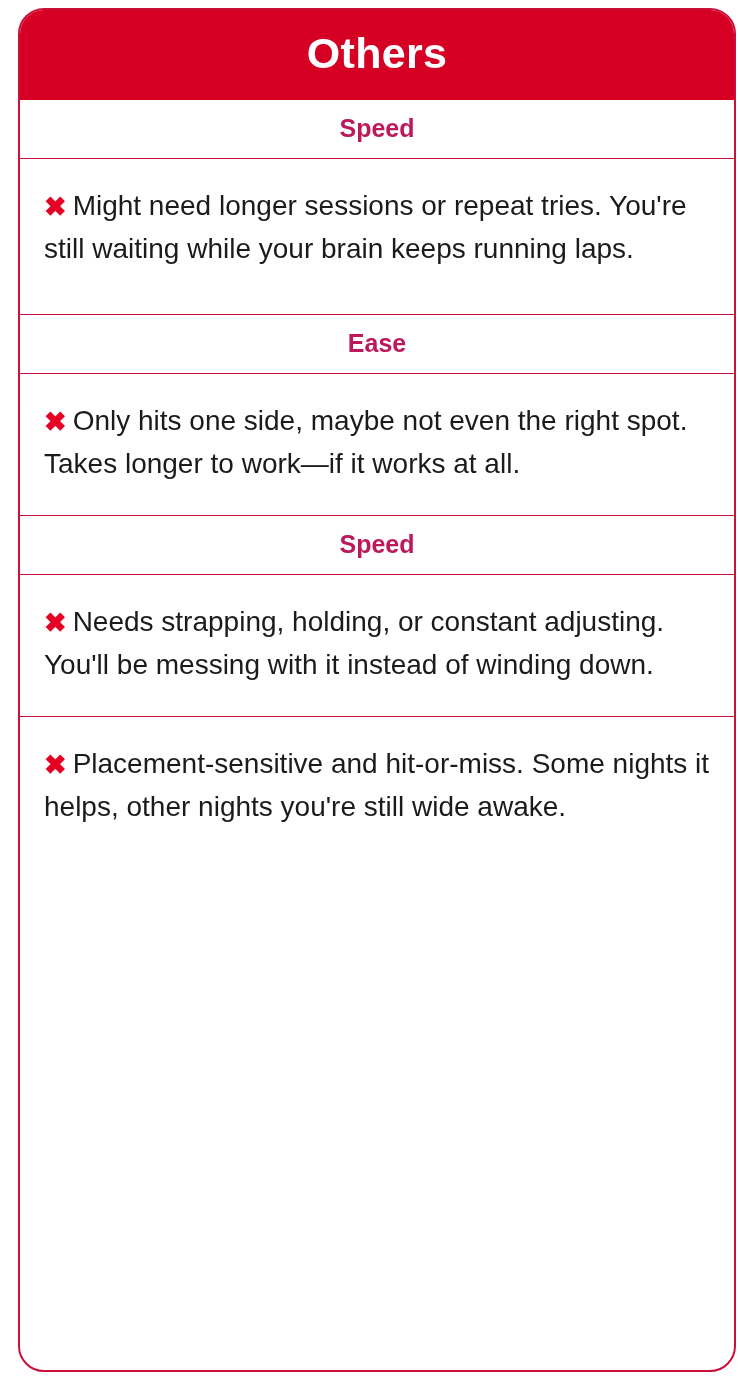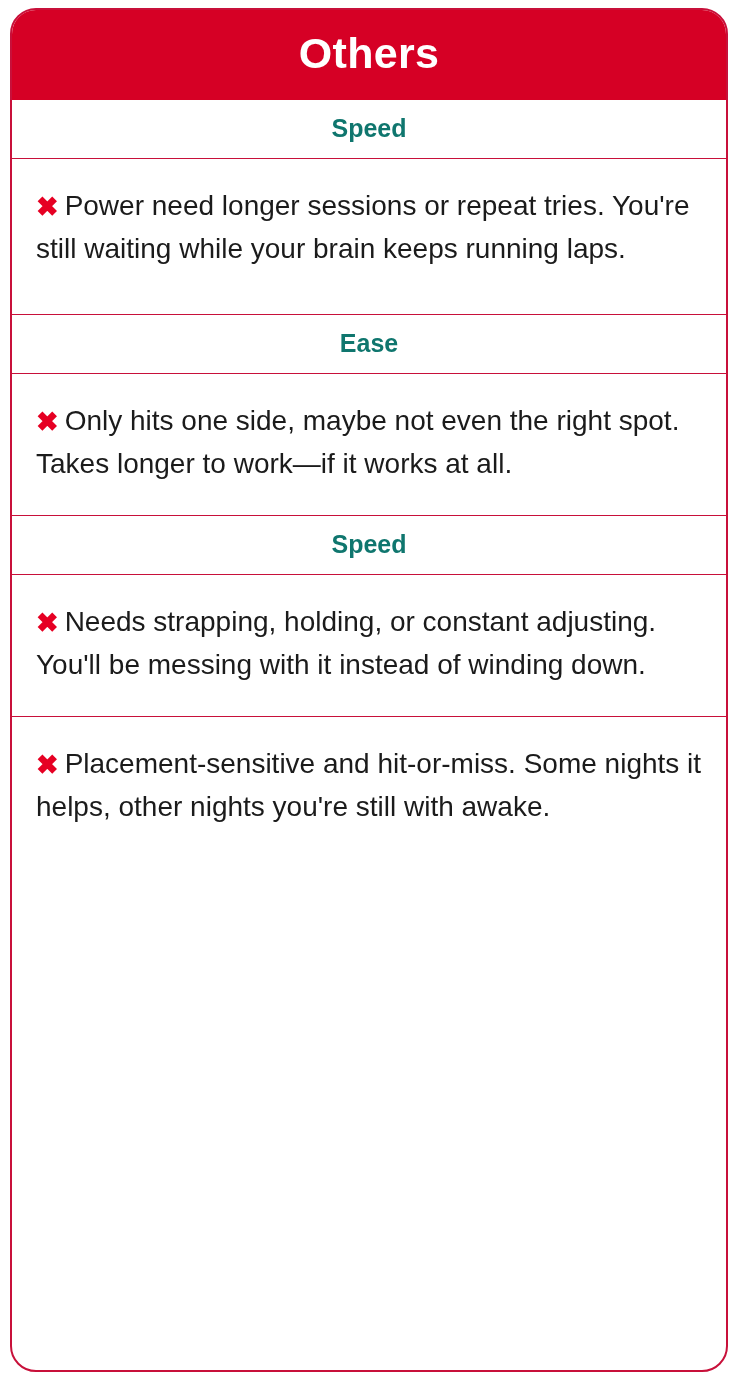--- a/index.html
+++ b/index.html
@@ -10,21 +10,21 @@
     font-family: "Liberation Sans", sans-serif;
   }
   body {
     width: 738px;
     height: 1380px;
     overflow: hidden;
   }
 
   .card {
     position: absolute;
-    left: 10px;
+    left: 18px;
     top: 8px;
     width: 718px;
     height: 1364px;
     border: 2px solid #c8103a;
     border-radius: 26px;
     background: #ffffff;
     overflow: hidden;
     display: flex;
     flex-direction: column;
   }
@@ -47,21 +47,21 @@
 
   .section {
     display: flex;
     flex-direction: column;
   }
 
   .section-title {
     text-align: center;
     font-size: 25px;
     font-weight: bold;
-    color: #0f766e;
+    color: #be185d;
     padding: 14px 0 15px 0;
     border-bottom: 1.6px solid #c8103a;
     background: #ffffff;
   }
 
   .section-body {
     padding: 26px 24px 30px 24px;
     border-bottom: 1.6px solid #c8103a;
     background: #ffffff;
   }
@@ -94,37 +94,37 @@
 </head>
 <body>
 
 <div class="card">
 
   <div class="card-header">Others</div>
 
   <div class="section sec-speed">
     <div class="section-title">Speed</div>
     <div class="section-body">
-      <p class="row-text"><span class="xmark">✖</span><span>Power need longer sessions or repeat tries. You're still waiting while your brain keeps running laps.</span></p>
+      <p class="row-text"><span class="xmark">✖</span><span>Might need longer sessions or repeat tries. You're still waiting while your brain keeps running laps.</span></p>
     </div>
   </div>
 
   <div class="section sec-power">
     <div class="section-title">Ease</div>
     <div class="section-body">
       <p class="row-text"><span class="xmark">✖</span><span>Only hits one side, maybe not even the right spot. Takes longer to work—if it works at all.</span></p>
     </div>
   </div>
 
   <div class="section sec-ease">
     <div class="section-title">Speed</div>
     <div class="section-body">
       <p class="row-text"><span class="xmark">✖</span><span>Needs strapping, holding, or constant adjusting. You'll be messing with it instead of winding down.</span></p>
     </div>
   </div>
 
   <div class="section sec-rel">
     <div class="section-body">
-      <p class="row-text"><span class="xmark">✖</span><span>Placement-sensitive and hit-or-miss. Some nights it helps, other nights you're still with awake.</span></p>
+      <p class="row-text"><span class="xmark">✖</span><span>Placement-sensitive and hit-or-miss. Some nights it helps, other nights you're still wide awake.</span></p>
     </div>
   </div>
 
 </div>
 
 </body></html>

